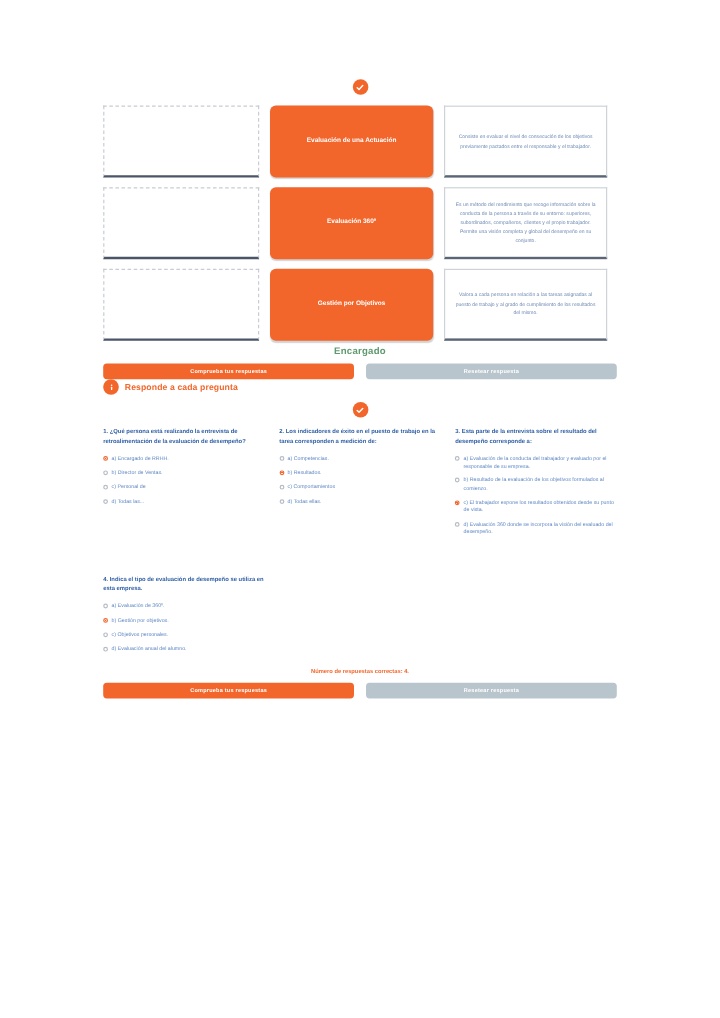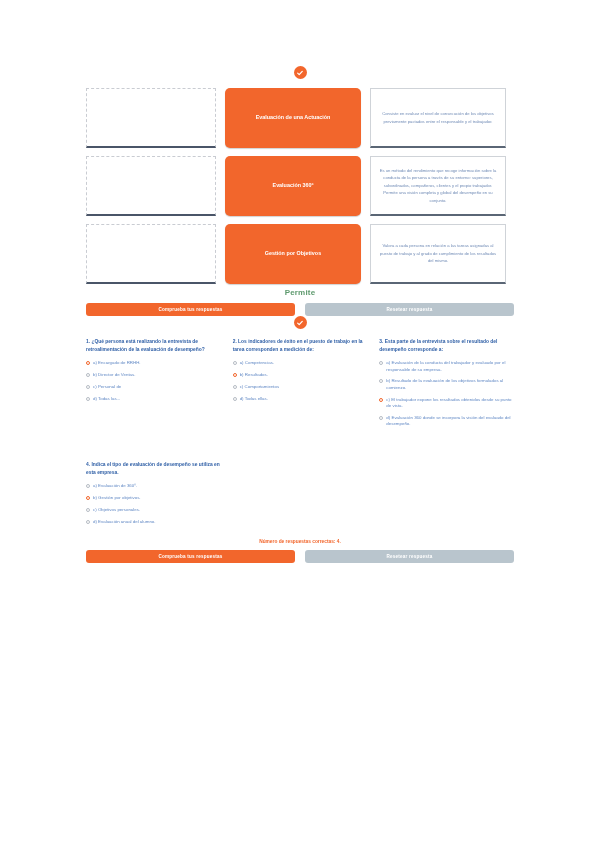--- a/index.html
+++ b/index.html
@@ -207,30 +207,39 @@
       <div class="spacer"></div>
       <div class="def-card">Es un método del rendimiento que recoge información sobre la conducta de la persona a través de su entorno: superiores, subordinados, compañeros, clientes y el propio trabajador. Permite una visión completa y global del desempeño en su conjunto.</div>
 
       <div class="dropzone"></div>
       <div class="spacer"></div>
       <div class="term-card">Gestión por Objetivos</div>
       <div class="spacer"></div>
       <div class="def-card">Valora a cada persona en relación a las tareas asignadas al puesto de trabajo y al grado de cumplimiento de los resultados del mismo.</div>
     </div>
 
-    <div class="verdict">Permite</div>
+    <div class="verdict">Encargado</div>
 
     <div class="btn-row">
       <button class="btn btn-primary">Comprueba tus respuestas</button>
       <button class="btn btn-secondary">Resetear respuesta</button>
     </div>
   </div>
 
   <div class="quiz-block">
 
+    <div class="quiz-heading">
+      <span class="check-badge">
+        <svg viewBox="0 0 12 12" aria-hidden="true">
+          <circle cx="6" cy="3.1" r="1" fill="#ffffff"></circle>
+          <rect x="5.2" y="4.8" width="1.6" height="4.2" rx=".7" fill="#ffffff"></rect>
+        </svg>
+      </span>
+      <span class="label">Responde a cada pregunta</span>
+    </div>
 
     <div class="quiz-status-row">
       <span class="check-badge">
         <svg viewBox="0 0 12 12" aria-hidden="true">
           <path d="M2.5 6.2 L4.8 8.4 L9.4 3.5" fill="none" stroke="#ffffff" stroke-width="1.8" stroke-linecap="round" stroke-linejoin="round"></path>
         </svg>
       </span>
     </div>
 
     <div class="q-columns">

